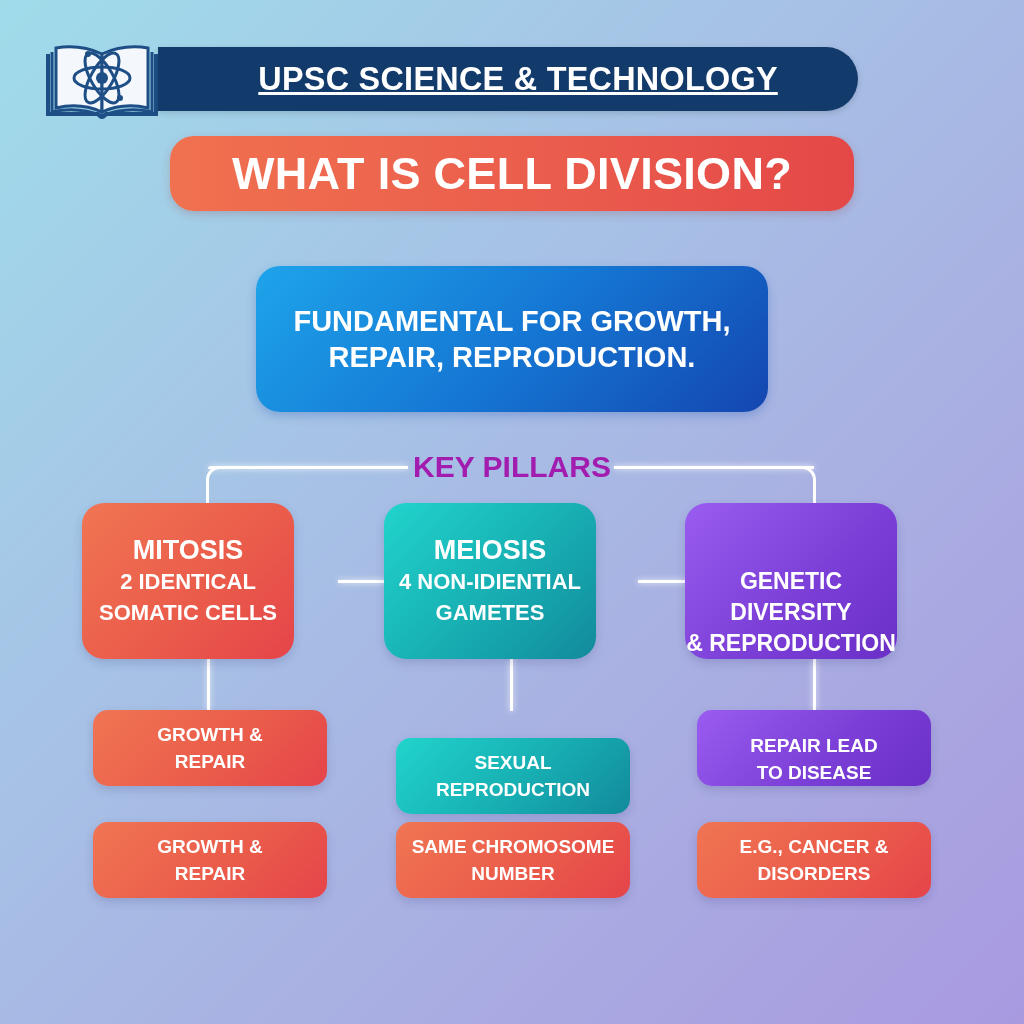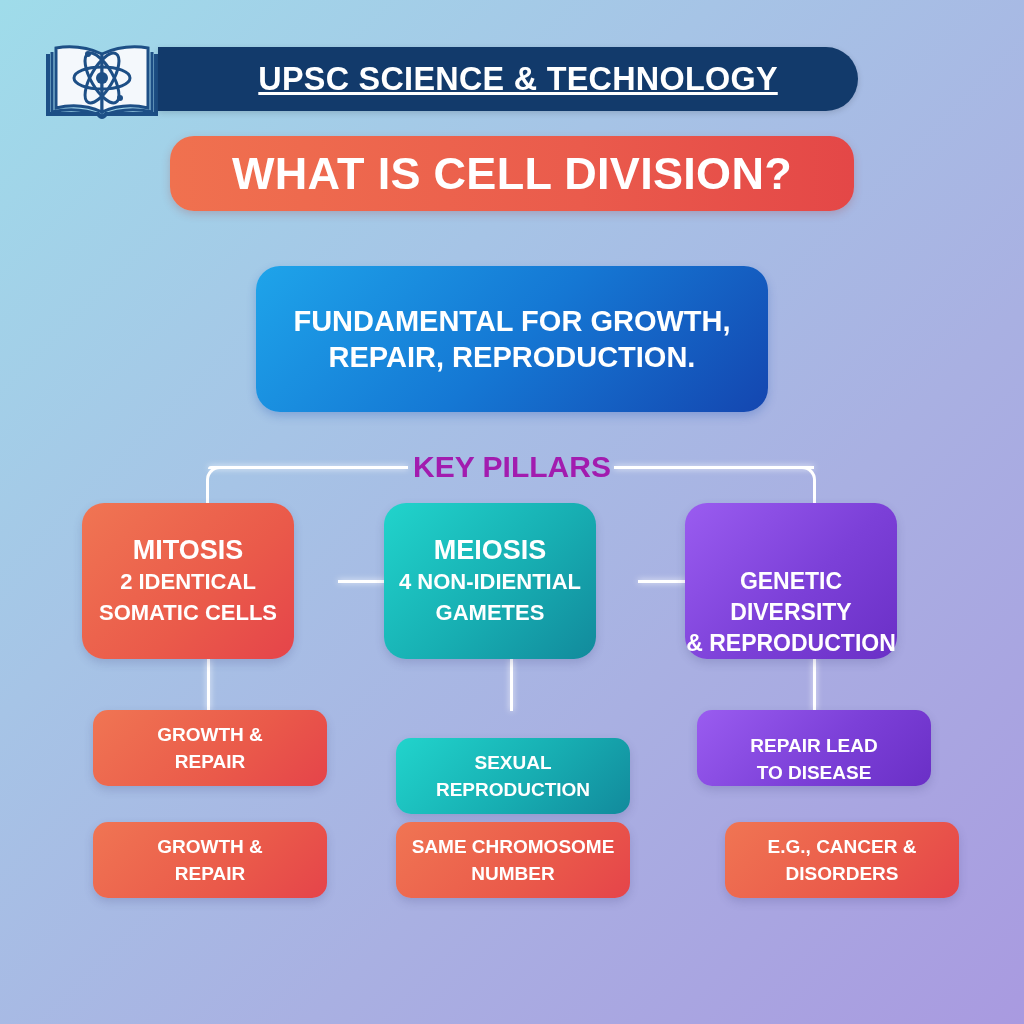--- a/index.html
+++ b/index.html
@@ -158,16 +158,16 @@
 </div>
 
 <div class="abs card sub-card red" style="left:93px; top:822px;">
   <span class="sub-text">GROWTH &amp;</span>
   <span class="sub-text">REPAIR</span>
 </div>
 <div class="abs card sub-card red" style="left:396px; top:822px;">
   <span class="sub-text">SAME CHROMOSOME</span>
   <span class="sub-text">NUMBER</span>
 </div>
-<div class="abs card sub-card red" style="left:697px; top:822px;margin-left:28px;">
+<div class="abs card sub-card red" style="left:697px; top:822px;">
   <span class="sub-text">E.G., CANCER &amp;</span>
   <span class="sub-text">DISORDERS</span>
 </div>
 
 </body></html>

